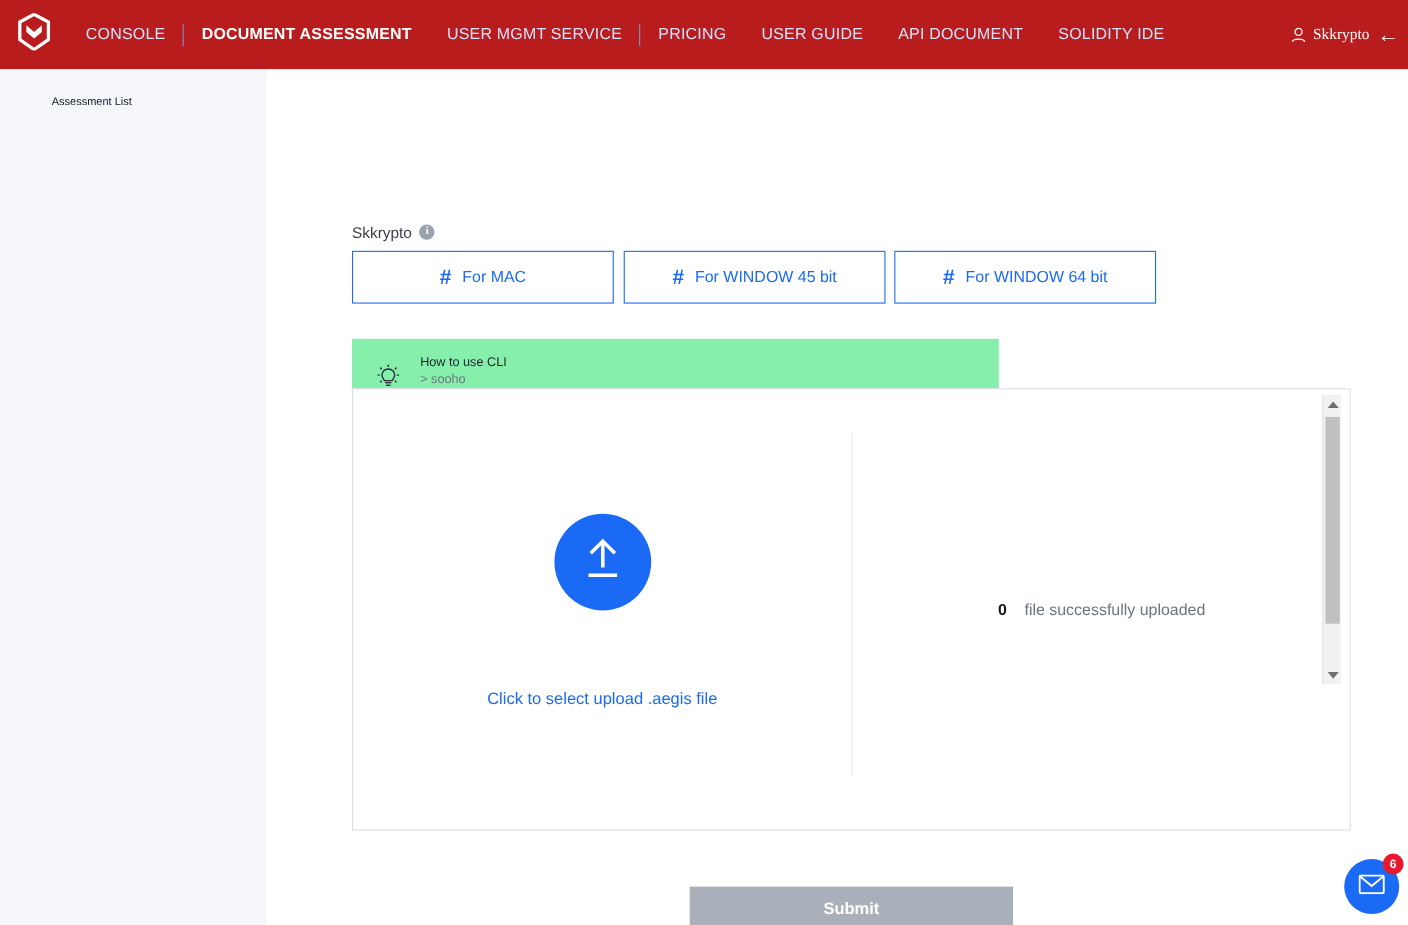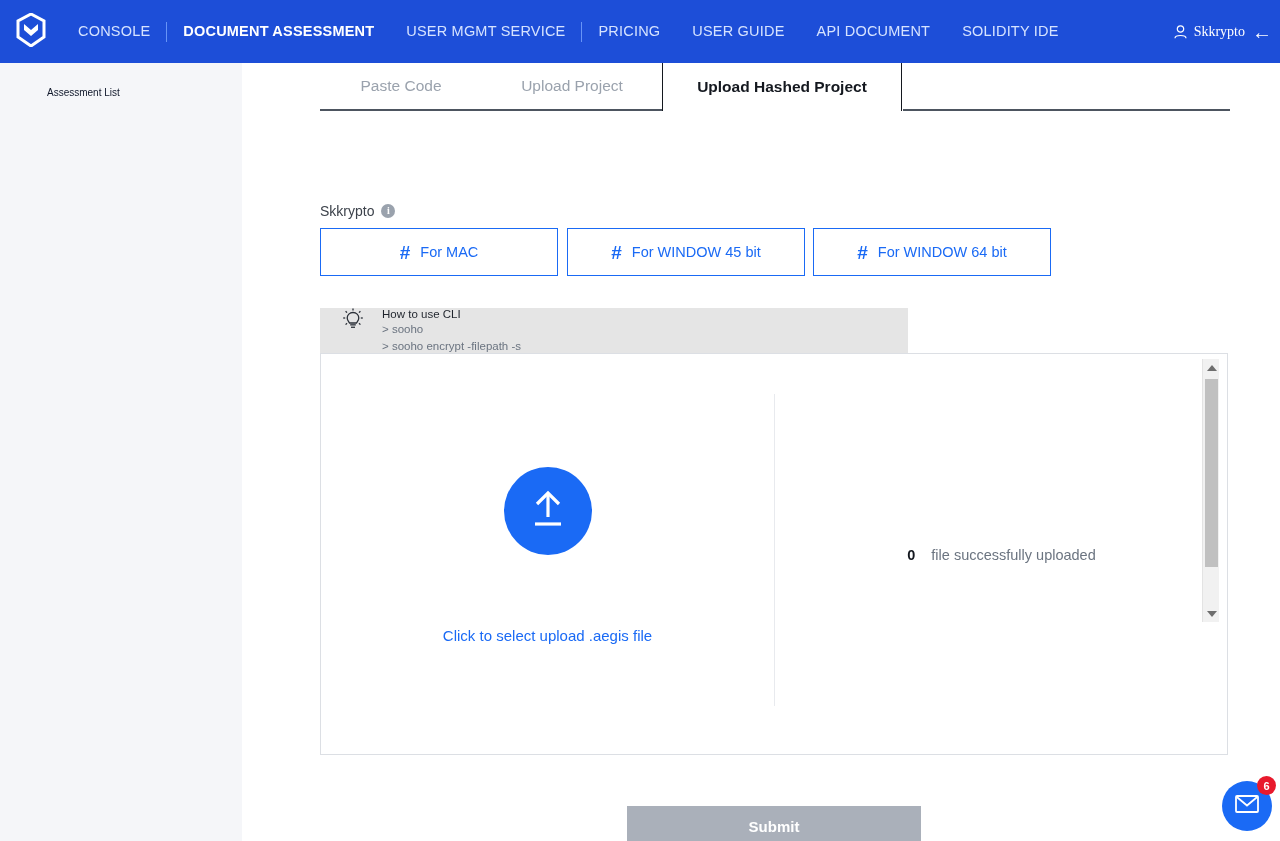--- a/index.html
+++ b/index.html
@@ -7,21 +7,21 @@
     width: 1280px; height: 841px;
     font-family: "Liberation Sans", sans-serif;
     background: #ffffff;
     overflow: hidden;
   }
   .page { position: relative; width: 1280px; height: 841px; }
 
   
   .navbar {
     position: absolute; left: 0; top: 0; width: 1280px; height: 63px;
-    background: #1d4ed8;
+    background: #b91c1c;
     display: flex; align-items: center;
   }
   .logo-wrap {
     width: 62px; height: 63px;
     display: flex; align-items: center; justify-content: center;
   }
   .nav-links { display: flex; align-items: center; height: 63px; }
   .nav-link {
     color: #d6e3ff; font-size: 14.5px; letter-spacing: .2px;
     padding: 0 16px; height: 63px; line-height: 63px;
@@ -92,21 +92,21 @@
     color: #1a6af5; font-size: 14.5px; cursor: pointer;
   }
   .hash-icon { font-size: 19px; font-weight: 700; line-height: 1; color: #1a6af5; }
   #dl-mac { left: 78px; width: 238px; }
   #dl-w32 { left: 325px; width: 238px; }
   #dl-w64 { left: 571px; width: 238px; }
 
   
   .cli-box {
     position: absolute; left: 78px; top: 245px; width: 588px; height: 77px;
-    background: #e5e5e5; display: flex; align-items: flex-start; padding-left: 22px; gap: 18px;
+    background: #86efac; display: flex; align-items: center; padding-left: 22px; gap: 18px;
   }
   .bulb-icon { flex: 0 0 auto; }
   .cli-text { font-size: 11.5px; color: #6b7480; line-height: 16.5px; }
   .cli-title { font-size: 11.5px; color: #1f242c; font-weight: 400; padding-bottom: 1px; }
 
   
   .upload-frame {
     position: absolute; left: 78px; top: 290px; width: 908px; height: 402px;
     border: 1px solid #dcdfe4; background: #fff;
   }
@@ -214,26 +214,20 @@
       <span class="logout-arrow">←</span>
     </div>
   </div>
 
   <div class="sidebar">
     <div class="sidebar-item">Assessment List</div>
   </div>
 
   <div class="main">
 
-    <div class="tabbar">
-      <div class="tab inactive" id="tab-paste">Paste Code</div>
-      <div class="tab inactive" id="tab-upload">Upload Project</div>
-      <div class="tab active" id="tab-hashed">Upload Hashed Project</div>
-      <div class="tab-empty" id="tab-empty"></div>
-    </div>
 
     <div class="download-label">
       <span>Skkrypto</span>
       <span class="info-icon">i</span>
     </div>
 
     <div class="dl-btn" id="dl-mac">
       <span class="hash-icon">#</span>
       <span>For MAC</span>
     </div>

